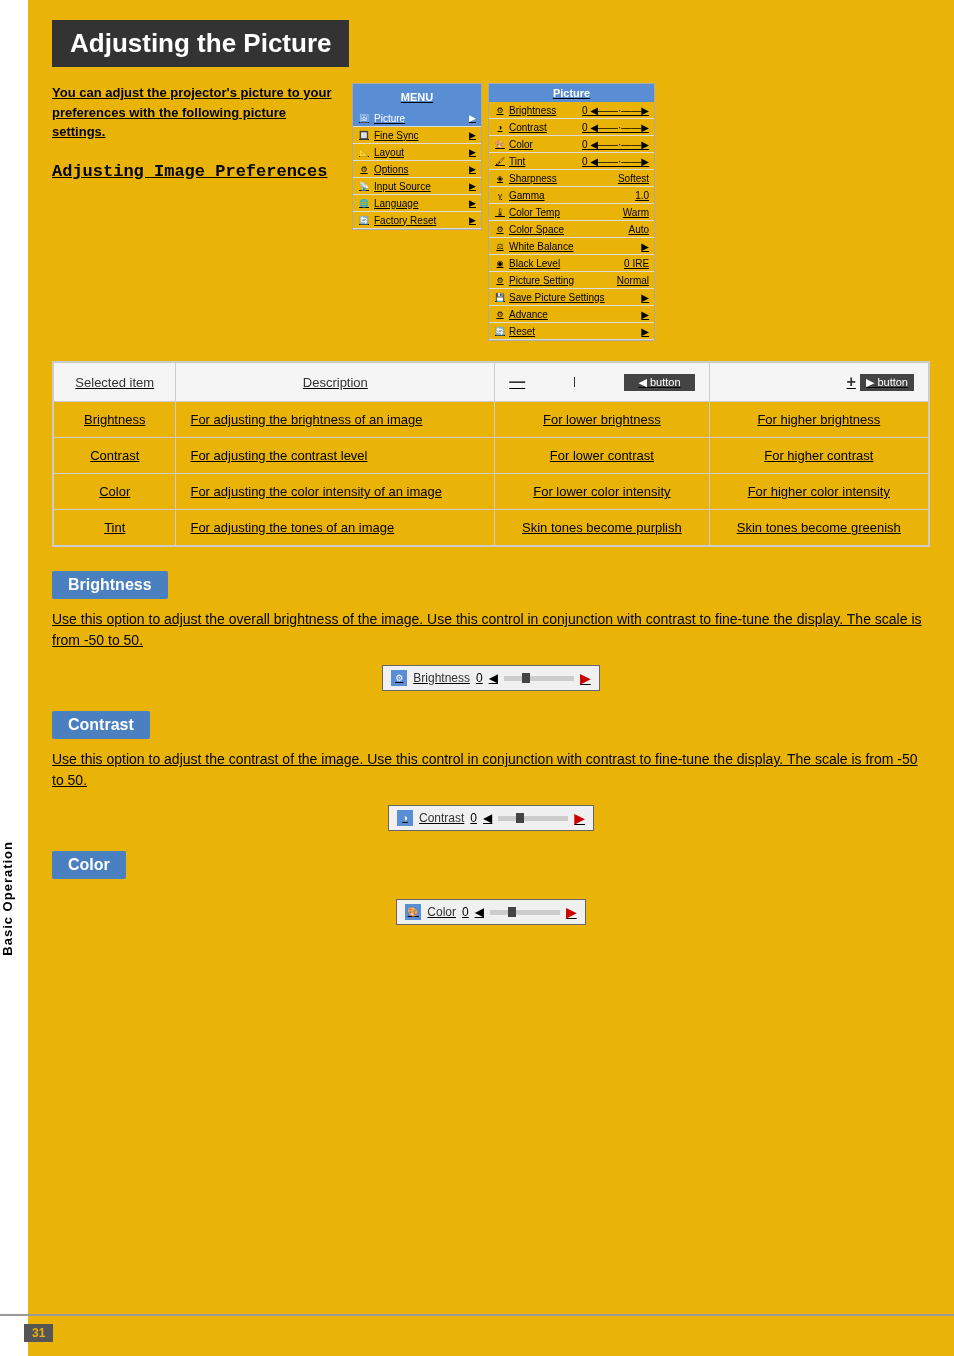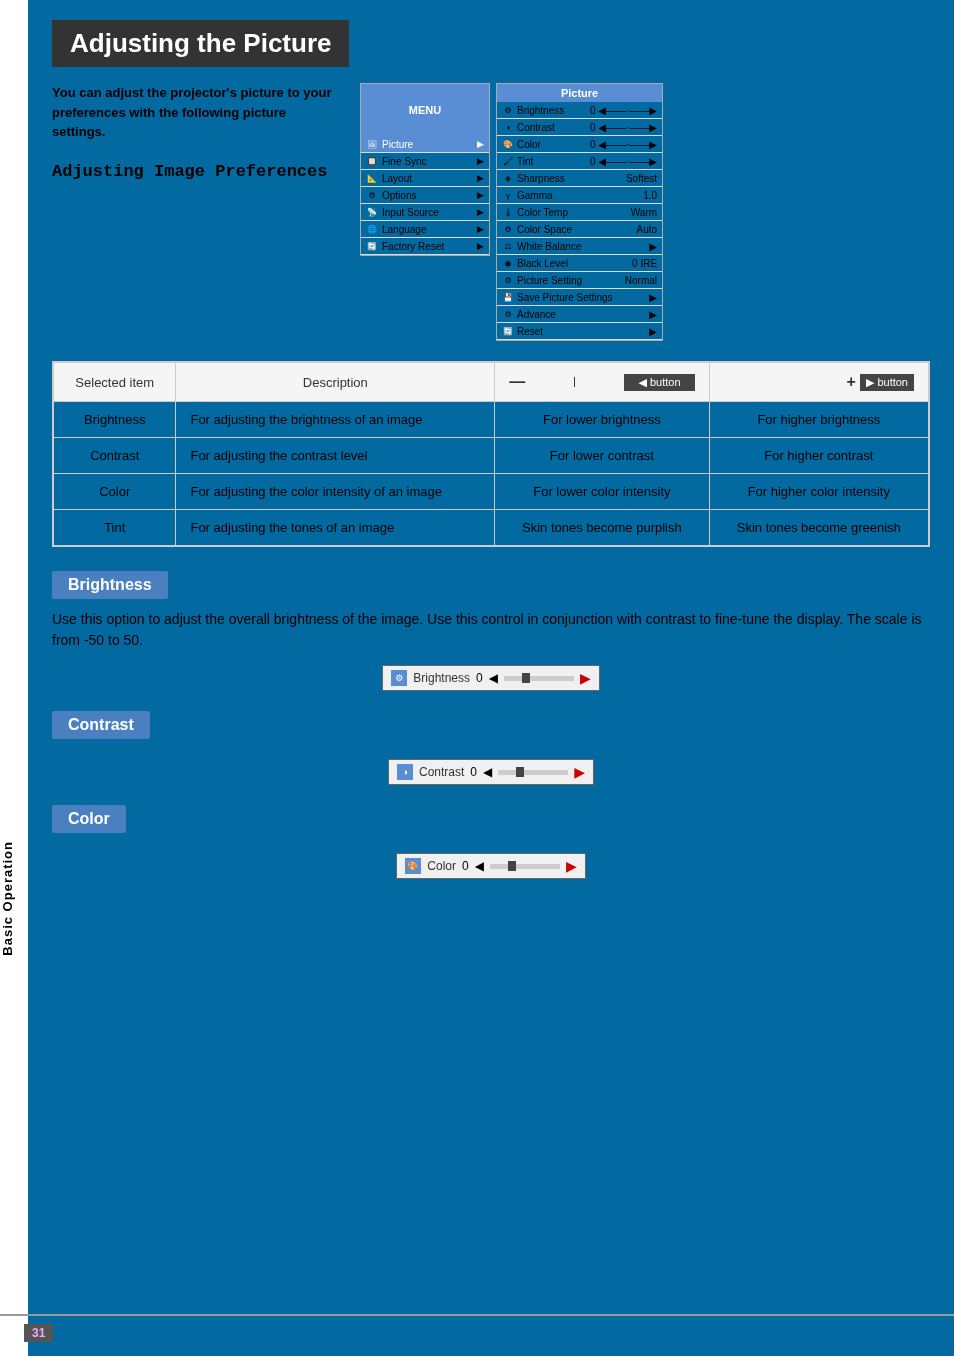--- a/index.html
+++ b/index.html
@@ -37,38 +37,39 @@
       font-weight: bold;
       text-align: center;
       color: #000;
       letter-spacing: 1px;
     }
 
     
     .main-content {
       flex: 1;
       padding: 20px 24px;
-      background: #0369a1;
+      background: #eab308;
+      text-decoration: underline;
     }
 
     
     .page-title-box {
       background: #333;
       color: #fff;
       display: inline-block;
       padding: 8px 18px;
       font-size: 26px;
       font-weight: bold;
       margin-bottom: 16px;
     }
 
     
     .top-section {
       display: flex;
-      gap: 28px;
+      gap: 20px;
       margin-bottom: 20px;
     }
 
     .intro-text {
       flex: 0 0 280px;
     }
     .intro-text p {
       font-size: 13px;
       font-weight: bold;
       line-height: 1.5;
@@ -90,21 +91,21 @@
 
     .menu-box {
       border: 1px solid #aaa;
       font-size: 10px;
       min-width: 130px;
     }
     .menu-header {
       background: #5a8ed4;
       color: #fff;
       text-align: center;
-      padding: 20px 6px;
+      padding: 7px 6px;
       font-size: 11px;
       font-weight: bold;
     }
     .menu-item {
       display: flex;
       align-items: center;
       padding: 2px 5px;
       border-bottom: 1px solid #ddd;
       font-size: 10px;
       gap: 4px;
@@ -247,21 +248,21 @@
       color: #cc0000;
       font-size: 14px;
     }
 
     
     .page-number {
       position: absolute;
       bottom: 14px;
       left: 24px;
       background: #555;
-      color: #f0abfc;
+      color: #eab308;
       padding: 2px 8px;
       font-size: 12px;
       font-weight: bold;
     }
 
     .bottom-line {
       position: absolute;
       bottom: 40px;
       left: 0;
       right: 0;
@@ -482,20 +483,21 @@
             <span style="position:absolute;width:8px;height:10px;background:#444;top:-3px;left:18px;"></span>
           </span>
           <span class="arrow-right-red">▶</span>
         </div>
       </div>
     </div>
 
     
     <div class="section-block">
       <div class="section-header">Contrast</div>
+      <p class="section-body">Use this option to adjust the contrast of the image. Use this control in conjunction with contrast to fine-tune the display. The scale is from -50 to 50.</p>
       <div class="control-display">
         <div class="control-pill">
           <span class="control-icon">◑</span>
           <span class="control-label">Contrast</span>
           <span class="control-value">0</span>
           <span>◀</span>
           <span style="display:inline-block;width:70px;height:5px;background:#ccc;position:relative;">
             <span style="position:absolute;width:8px;height:10px;background:#444;top:-3px;left:18px;"></span>
           </span>
           <span class="arrow-right-red">▶</span>

